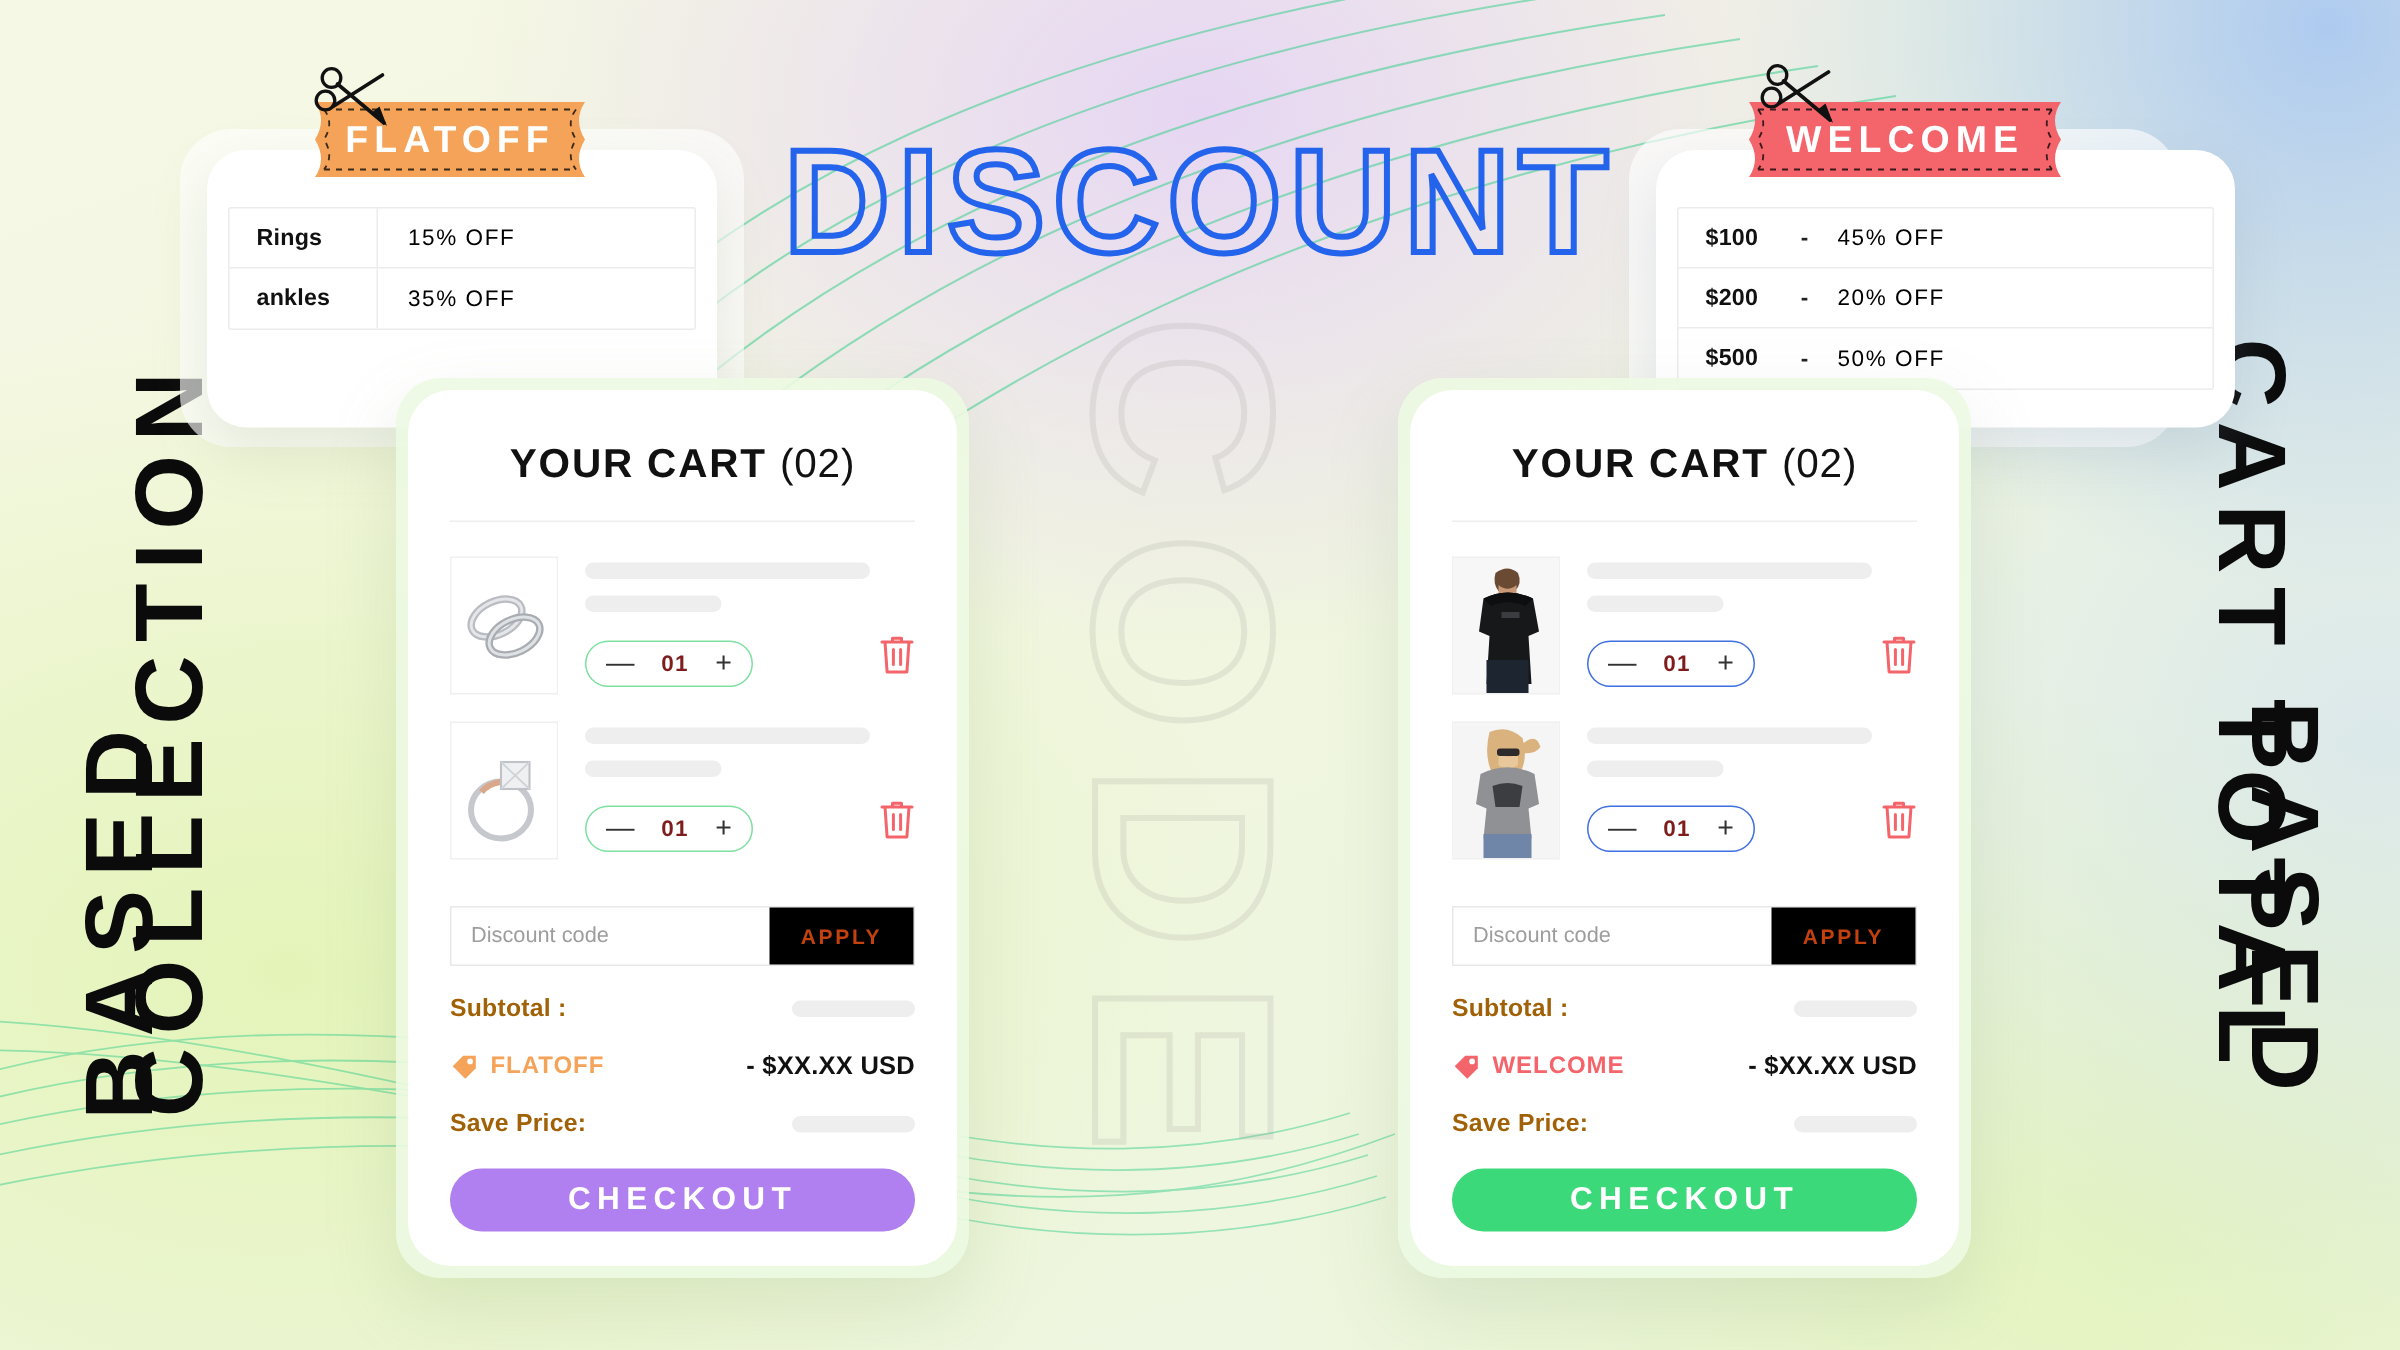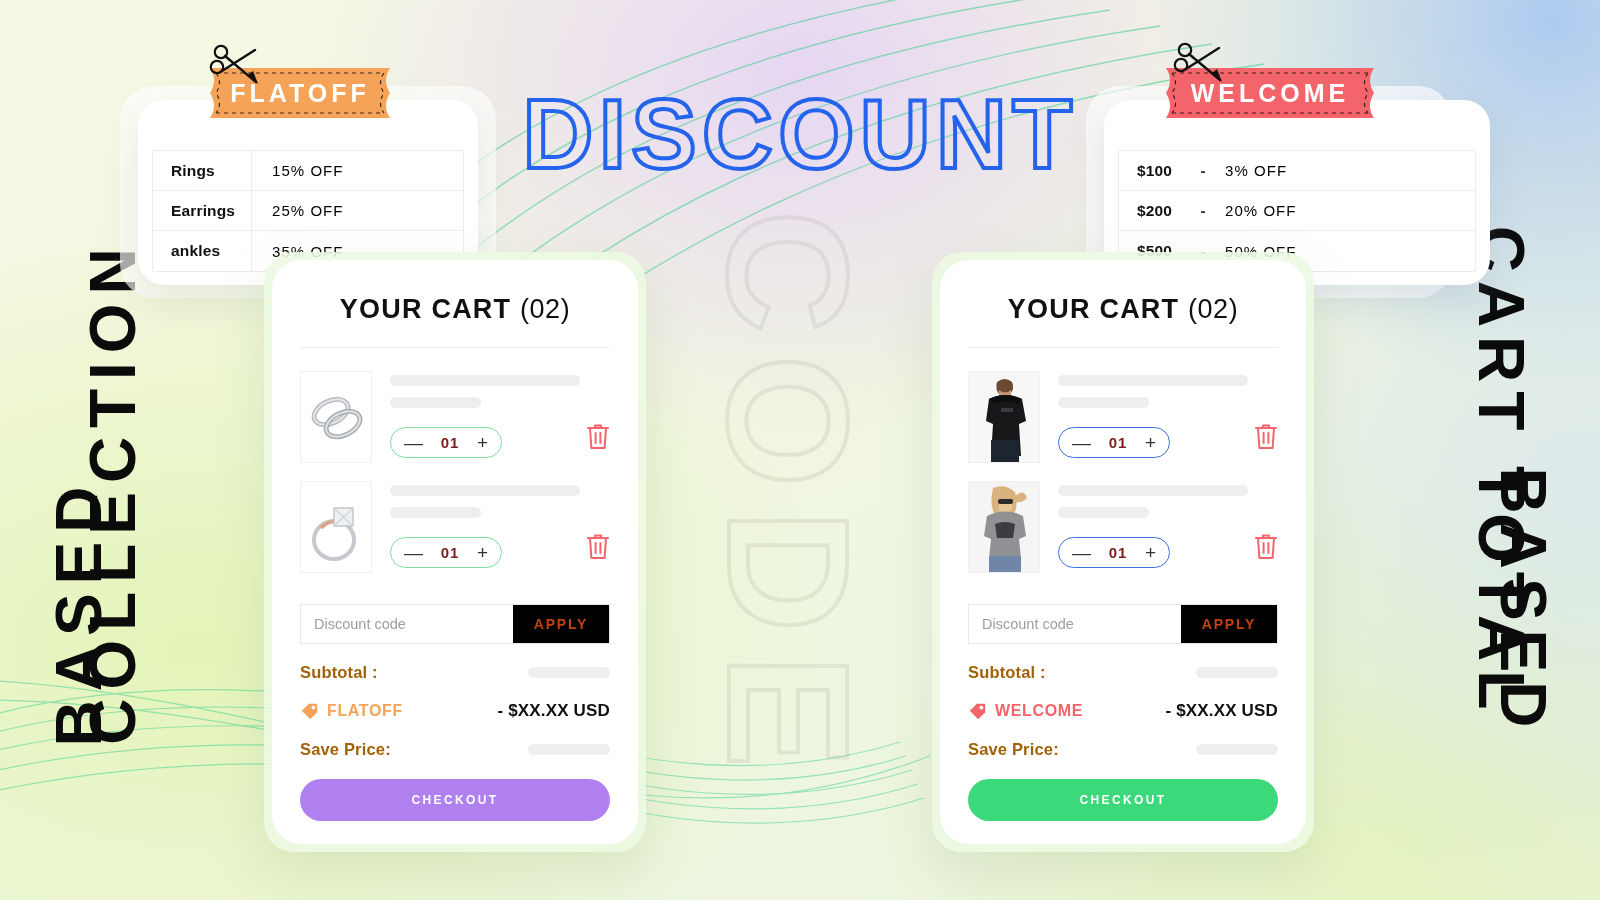--- a/index.html
+++ b/index.html
@@ -88,21 +88,21 @@
                   box-shadow: 0 16px 38px rgba(130,150,110,0.18); }
   #coupon-left-glow  { left: 120px; top: 86px; width: 376px; height: 212px;
                   background: rgba(255,255,255,0.65); }
   #coupon-right { left: 1104px; top: 100px; width: 386px; height: 185px;
                   box-shadow: 0 16px 38px rgba(120,140,170,0.2); }
   #coupon-right-glow { left: 1086px; top: 86px; width: 366px; height: 212px;
                   background: rgba(255,255,255,0.65); }
 
   .coupon-table {
     position: absolute;
-    left: 14px; right: 14px; top: 50px;
+    left: 14px; right: 14px; top: 38px;
     border: 1px solid #ececec;
     border-radius: 2px;
   }
   .coupon-row {
     display: flex;
     align-items: center;
     height: 40px;
     border-bottom: 1px solid #ececec;
   }
   .coupon-row:last-child { border-bottom: none; }
@@ -272,21 +272,21 @@
   .promo-amount { font-size: 17px; font-weight: 700; color: #111; letter-spacing: 0.01em; }
 
   .checkout-btn {
     display: block;
     width: 100%;
     margin-top: 20px;
     height: 42px;
     border: none;
     border-radius: 22px;
     color: #fff;
-    font-size: 12px;
+    font-size: 21px;
     font-weight: 700;
     letter-spacing: 0.2em;
     cursor: pointer;
     font-family: "Liberation Sans", sans-serif;
   }
 </style>
 </head>
 <body>
 
 <div id="bg">
@@ -321,25 +321,20 @@
 
 <div class="coupon-glow" id="coupon-left-glow"></div>
 <div class="coupon-card" id="coupon-left">
   <div class="coupon-table">
     <div class="coupon-row">
       <div class="coupon-key">Rings</div>
       <div class="coupon-sep"></div>
       <div class="coupon-val">15% OFF</div>
     </div>
     <div class="coupon-row">
-      <div class="coupon-key">Earrings</div>
-      <div class="coupon-sep"></div>
-      <div class="coupon-val">25% OFF</div>
-    </div>
-    <div class="coupon-row">
       <div class="coupon-key">ankles</div>
       <div class="coupon-sep"></div>
       <div class="coupon-val">35% OFF</div>
     </div>
   </div>
 </div>
 
 <div class="ribbon" id="ribbon-flatoff">
   <svg class="ribbon-shape" viewBox="0 0 200 50" preserveAspectRatio="none">
     <path d="M10,0 H190 Q182,12 190,25 Q182,38 190,50 H10 Q18,38 10,25 Q18,12 10,0 Z" fill="#f4a358"></path>
@@ -354,21 +349,21 @@
   <path d="M14,27 L47,6" stroke="#111" stroke-width="2.4" fill="none" stroke-linecap="round"></path>
   <path d="M40,31 L50,40 L45,27 Z" fill="#111"></path>
 </svg>
 
 <div class="coupon-glow" id="coupon-right-glow"></div>
 <div class="coupon-card" id="coupon-right">
   <div class="coupon-table">
     <div class="coupon-row">
       <div class="coupon-key">$100</div>
       <div class="coupon-dash">-</div>
-      <div class="coupon-val">3% OFF</div>
+      <div class="coupon-val">45% OFF</div>
     </div>
     <div class="coupon-row">
       <div class="coupon-key">$200</div>
       <div class="coupon-dash">-</div>
       <div class="coupon-val">20% OFF</div>
     </div>
     <div class="coupon-row">
       <div class="coupon-key">$500</div>
       <div class="coupon-dash">-</div>
       <div class="coupon-val">50% OFF</div>

